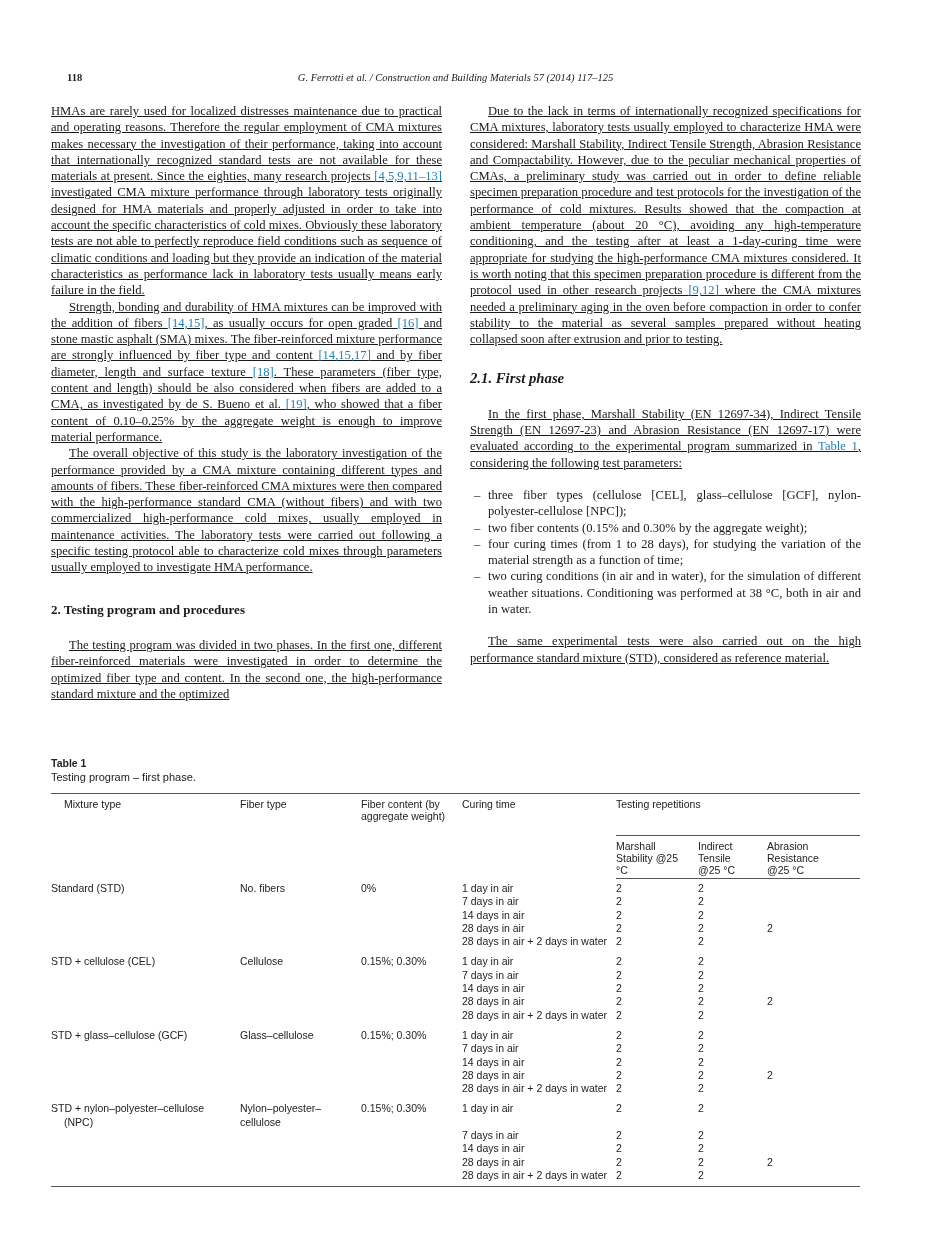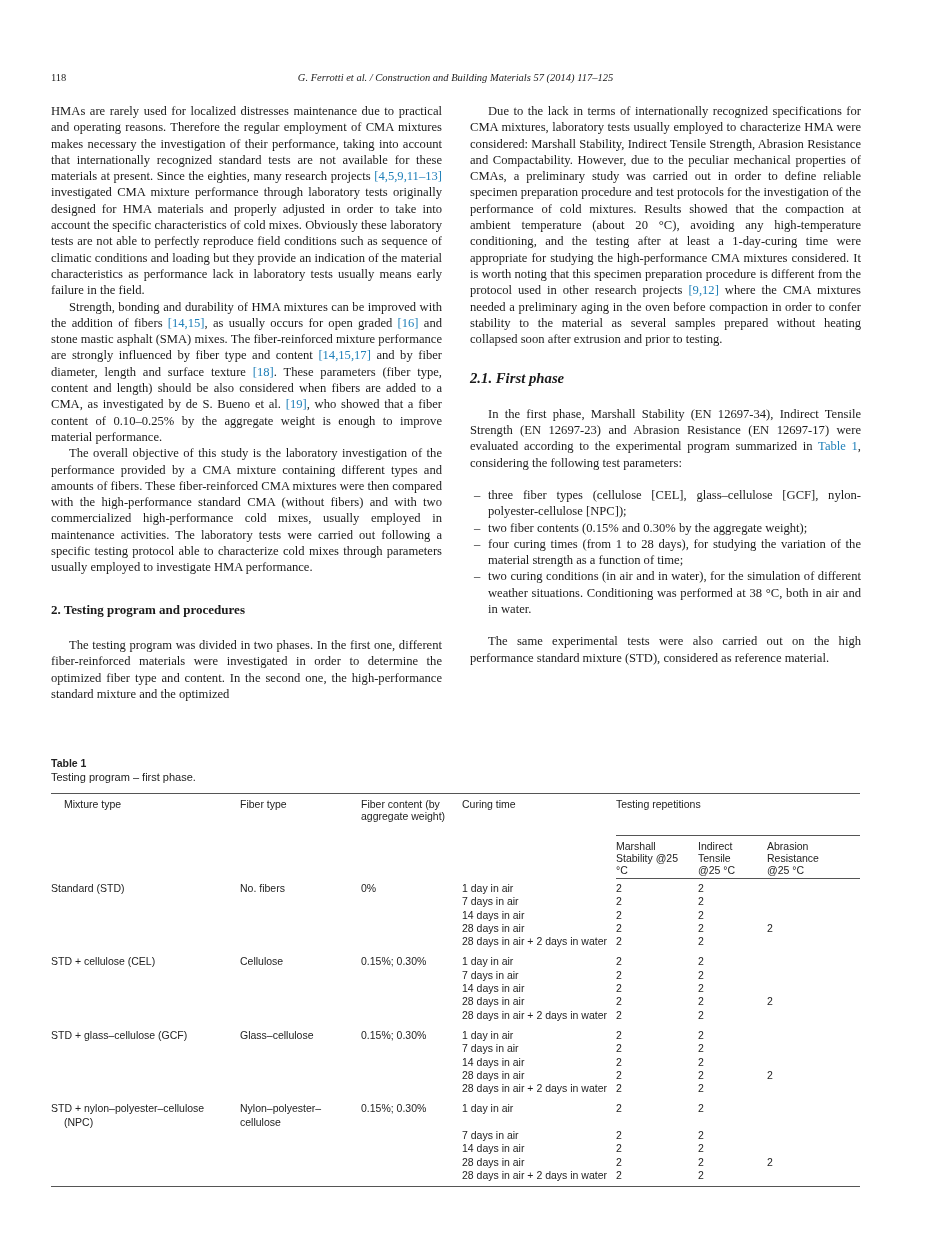--- a/index.html
+++ b/index.html
@@ -1,26 +1,26 @@
 <!DOCTYPE html>
 <html><head>
 <meta charset="utf-8">
 <style>
   html, body { margin: 0; padding: 0; background: #ffffff; }
   body { width: 925px; height: 1234px; position: relative; overflow: hidden;
          font-family: "Liberation Serif", "DejaVu Serif", serif; color: #1a1a1a; }
   .running-head { position: absolute; top: 72px; left: 51px; width: 809px; height: 16px;
                   font-size: 10.5px; }
-  .running-head .pg { position: absolute; left: 0; top: 0; }
+  .running-head .pg { position: absolute; left: 16px; top: 0; font-weight: bold; }
   .running-head .jr { position: absolute; left: 0; right: 0; text-align: center; font-style: italic; }
   .col { position: absolute; top: 103px; width: 391px; font-size: 12.6px; line-height: 16.3px;
          text-align: justify; hyphens: manual; }
   .col-left { left: 51px; }
   .col-right { left: 470px; }
-  .col p { margin: 0; text-indent: 0; }
+  .col p { margin: 0; text-indent: 0; text-decoration: underline; }
   .col p.ind { text-indent: 18px; }
   .col p.noind { text-indent: 0; }
   .ref { color: #1e7fb8; }
   .sec-head { font-weight: bold; font-size: 13px; margin: 26px 0 0 0; }
   .sec-head + p { margin-top: 19px; }
   .subsec-head { font-style: italic; margin: 23px 0 0 0; }
   .subsec-head + p { margin-top: 19px; }
   ul.params { list-style: none; margin: 16px 0 0 0; padding: 0; }
   ul.params li { position: relative; padding-left: 18px; }
   ul.params li::before { content: "\2013"; position: absolute; left: 4px; }

